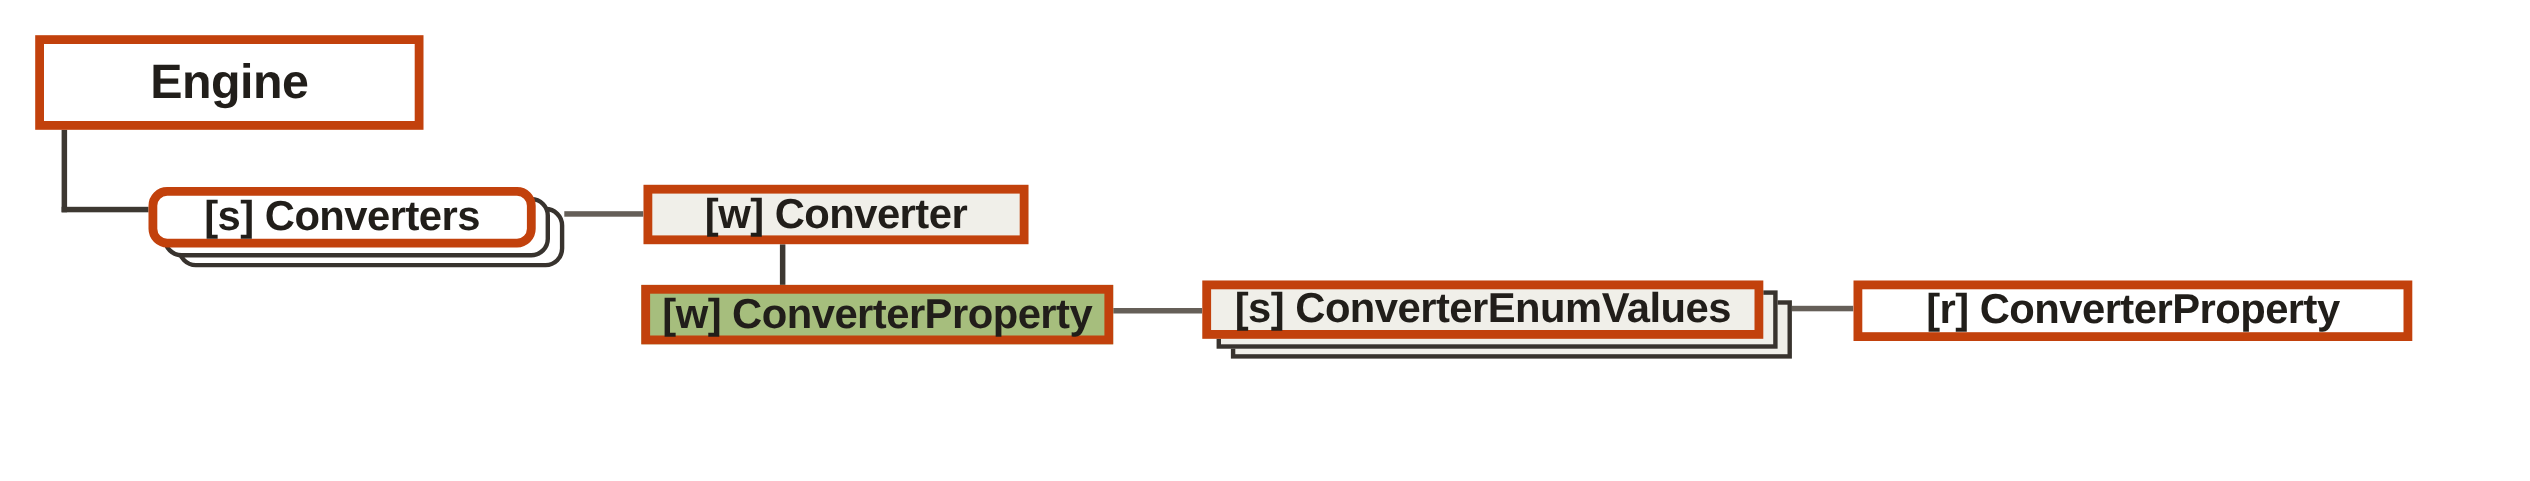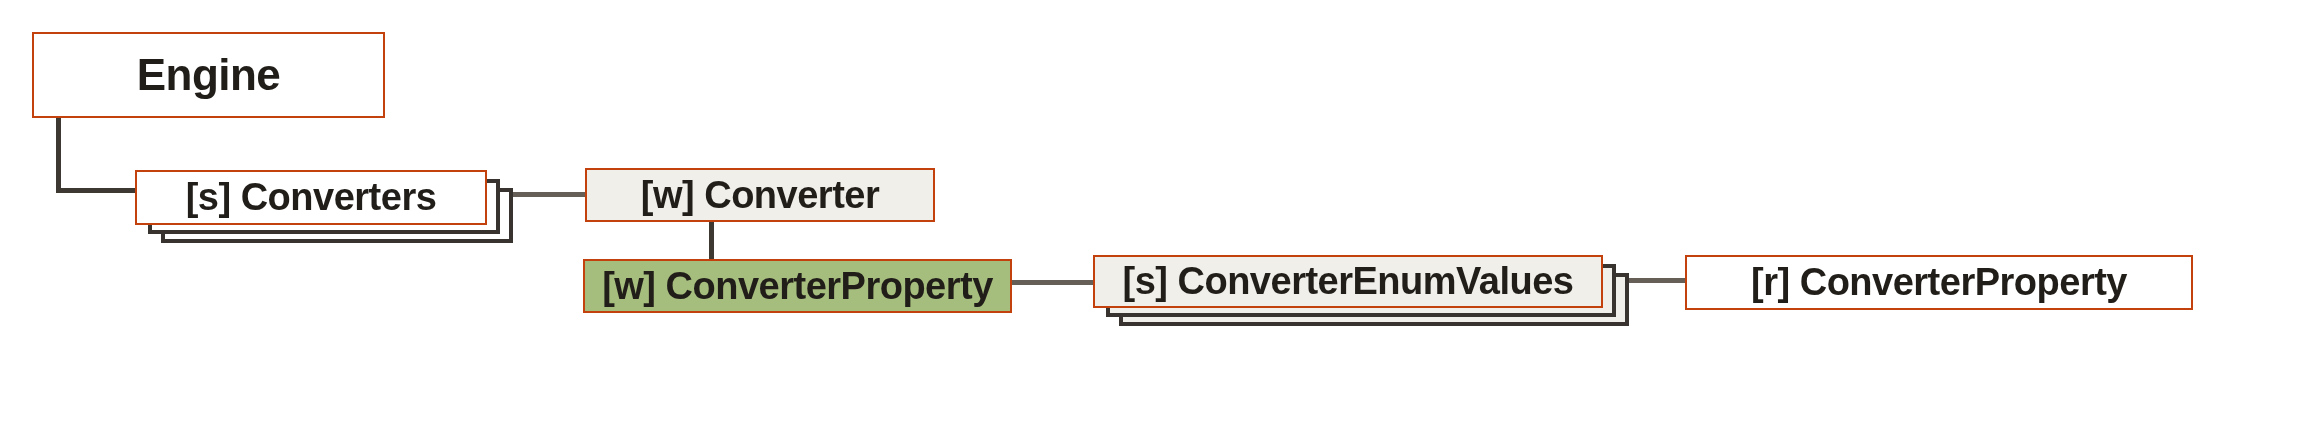--- a/index.html
+++ b/index.html
@@ -9,21 +9,21 @@
     height: 437px;
     background: #ffffff;
     overflow: hidden;
     font-family: "Liberation Sans", "DejaVu Sans", sans-serif;
   }
 
   
   .box {
     position: absolute;
     box-sizing: border-box;
-    border: 2px solid #c2410c;
+    border: 8px solid #c2410c;
     background: #ffffff;
     color: #211e1a;
     font-weight: bold;
     font-size: 38px;
     letter-spacing: -0.5px;
     white-space: nowrap;
     display: flex;
     align-items: center;
     justify-content: center;
     z-index: 3;
@@ -44,21 +44,21 @@
 
   
   #node-engine              { left: 32px;   top: 32px;  width: 353px; height: 86px; font-size: 44px; }
   #stack-converters         { left: 135px;  top: 170px; width: 352px; height: 55px; }
   #node-converter           { left: 585px;  top: 168px; width: 350px; height: 54px; background: #f0efe9; }
   #node-converter-property  { left: 583px;  top: 259px; width: 429px; height: 54px; background: #a6be7d; }
   #stack-enum-values        { left: 1093px; top: 255px; width: 510px; height: 53px; text-align: center; }
   #stack-enum-values .main,
   #stack-enum-values .ghost { background: #f0efe9; }
   #stack-converters .main,
-  #stack-converters .ghost  { background: #ffffff; }
+  #stack-converters .ghost  { background: #ffffff; border-radius: 17px; }
   #node-converter-enum-value{ left: 1685px; top: 255px; width: 508px; height: 55px; }
 
   
   .conn { position: absolute; background: #655f58; z-index: 1; }
   .conn.dark { background: #3d3832; }
   #conn-engine-v        { left: 56px;   top: 116px; width: 5px;  height: 77px; }
   #conn-engine-h        { left: 56px;   top: 188px; width: 79px; height: 5px; }
   #conn-converters-h    { left: 513px;  top: 192px; width: 72px; height: 5px; }
   #conn-converter-v     { left: 709px;  top: 222px; width: 5px;  height: 37px; }
   #conn-property-h      { left: 1012px; top: 280px; width: 81px; height: 5px; }

